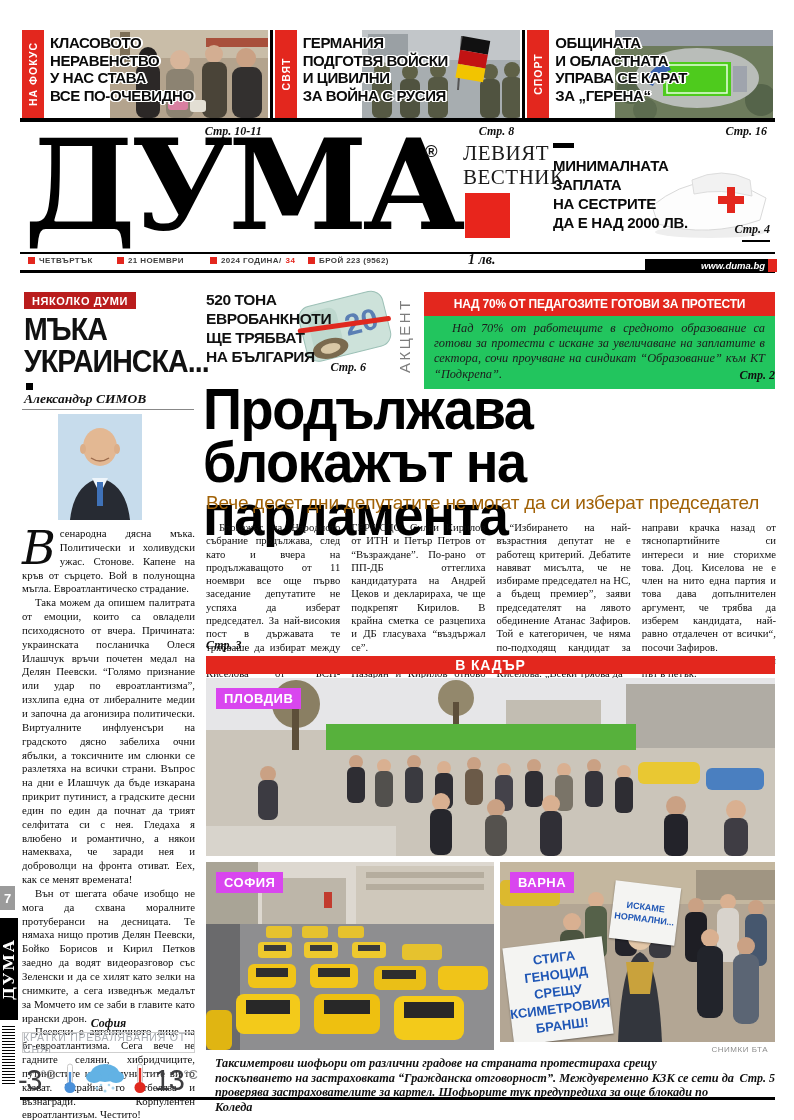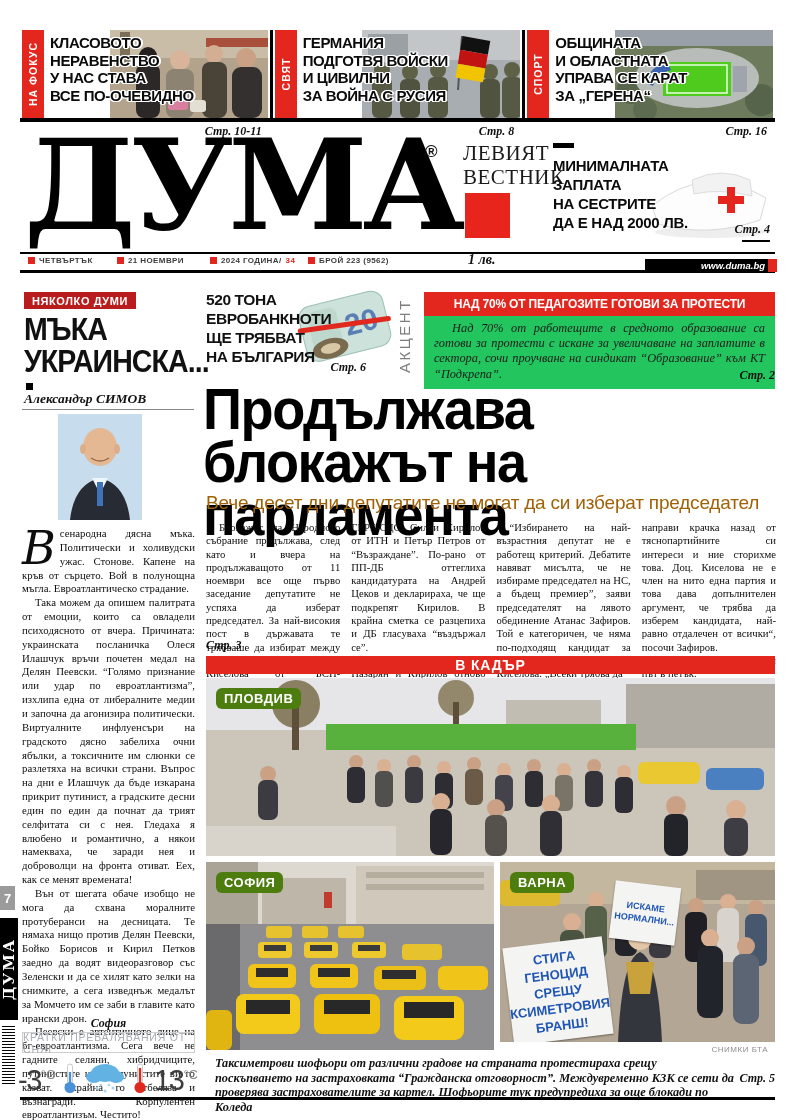--- a/index.html
+++ b/index.html
@@ -102,23 +102,23 @@
   .lead-col{flex:1;font-size:10.7px;line-height:13.3px;text-align:justify;color:#0d0d0d;}
   .lead-col p{margin:0;text-indent:13px;}
   .lead-ref{left:206px;top:638px;width:569px;}
 
   
   .kadar-bar{left:206px;top:656px;width:569px;height:18px;background:#e3271e;color:#fff;
         font-family:"Liberation Sans",sans-serif;font-weight:bold;font-size:14px;letter-spacing:0.8px;
         display:flex;align-items:center;justify-content:center;}
   .photo{overflow:hidden;}
   .photo svg{display:block;}
-  .city-label{position:absolute;left:10px;top:10px;background:#4d7c0f;color:#fff;
+  .city-label{position:absolute;left:10px;top:10px;background:#d946ef;color:#fff;
         font-family:"Liberation Sans",sans-serif;font-weight:bold;font-size:13px;letter-spacing:0.5px;
-        padding:3px 8px;z-index:4;border-radius:6px;}
+        padding:3px 8px;z-index:4;}
   .ph-plovdiv{left:206px;top:678px;width:569px;height:178px;}
   .ph-sofia{left:206px;top:862px;width:288px;height:188px;}
   .ph-varna{left:500px;top:862px;width:275px;height:180px;}
   .sign{position:absolute;background:#f4f4f2;box-shadow:0 1px 2px rgba(0,0,0,.4);
         font-family:"Liberation Sans",sans-serif;font-weight:bold;color:#1f56b5;text-align:center;z-index:3;}
   .sign1{left:8px;top:80px;width:96px;height:94px;transform:rotate(-7deg);font-size:13px;line-height:17px;
         display:flex;align-items:center;justify-content:center;padding:2px;}
   .sign2{left:112px;top:22px;width:66px;height:58px;transform:rotate(7deg);font-size:9px;line-height:12px;
         display:flex;align-items:center;justify-content:center;}
   .credit{left:500px;top:1045px;width:268px;text-align:right;font-family:"Liberation Sans",sans-serif;

